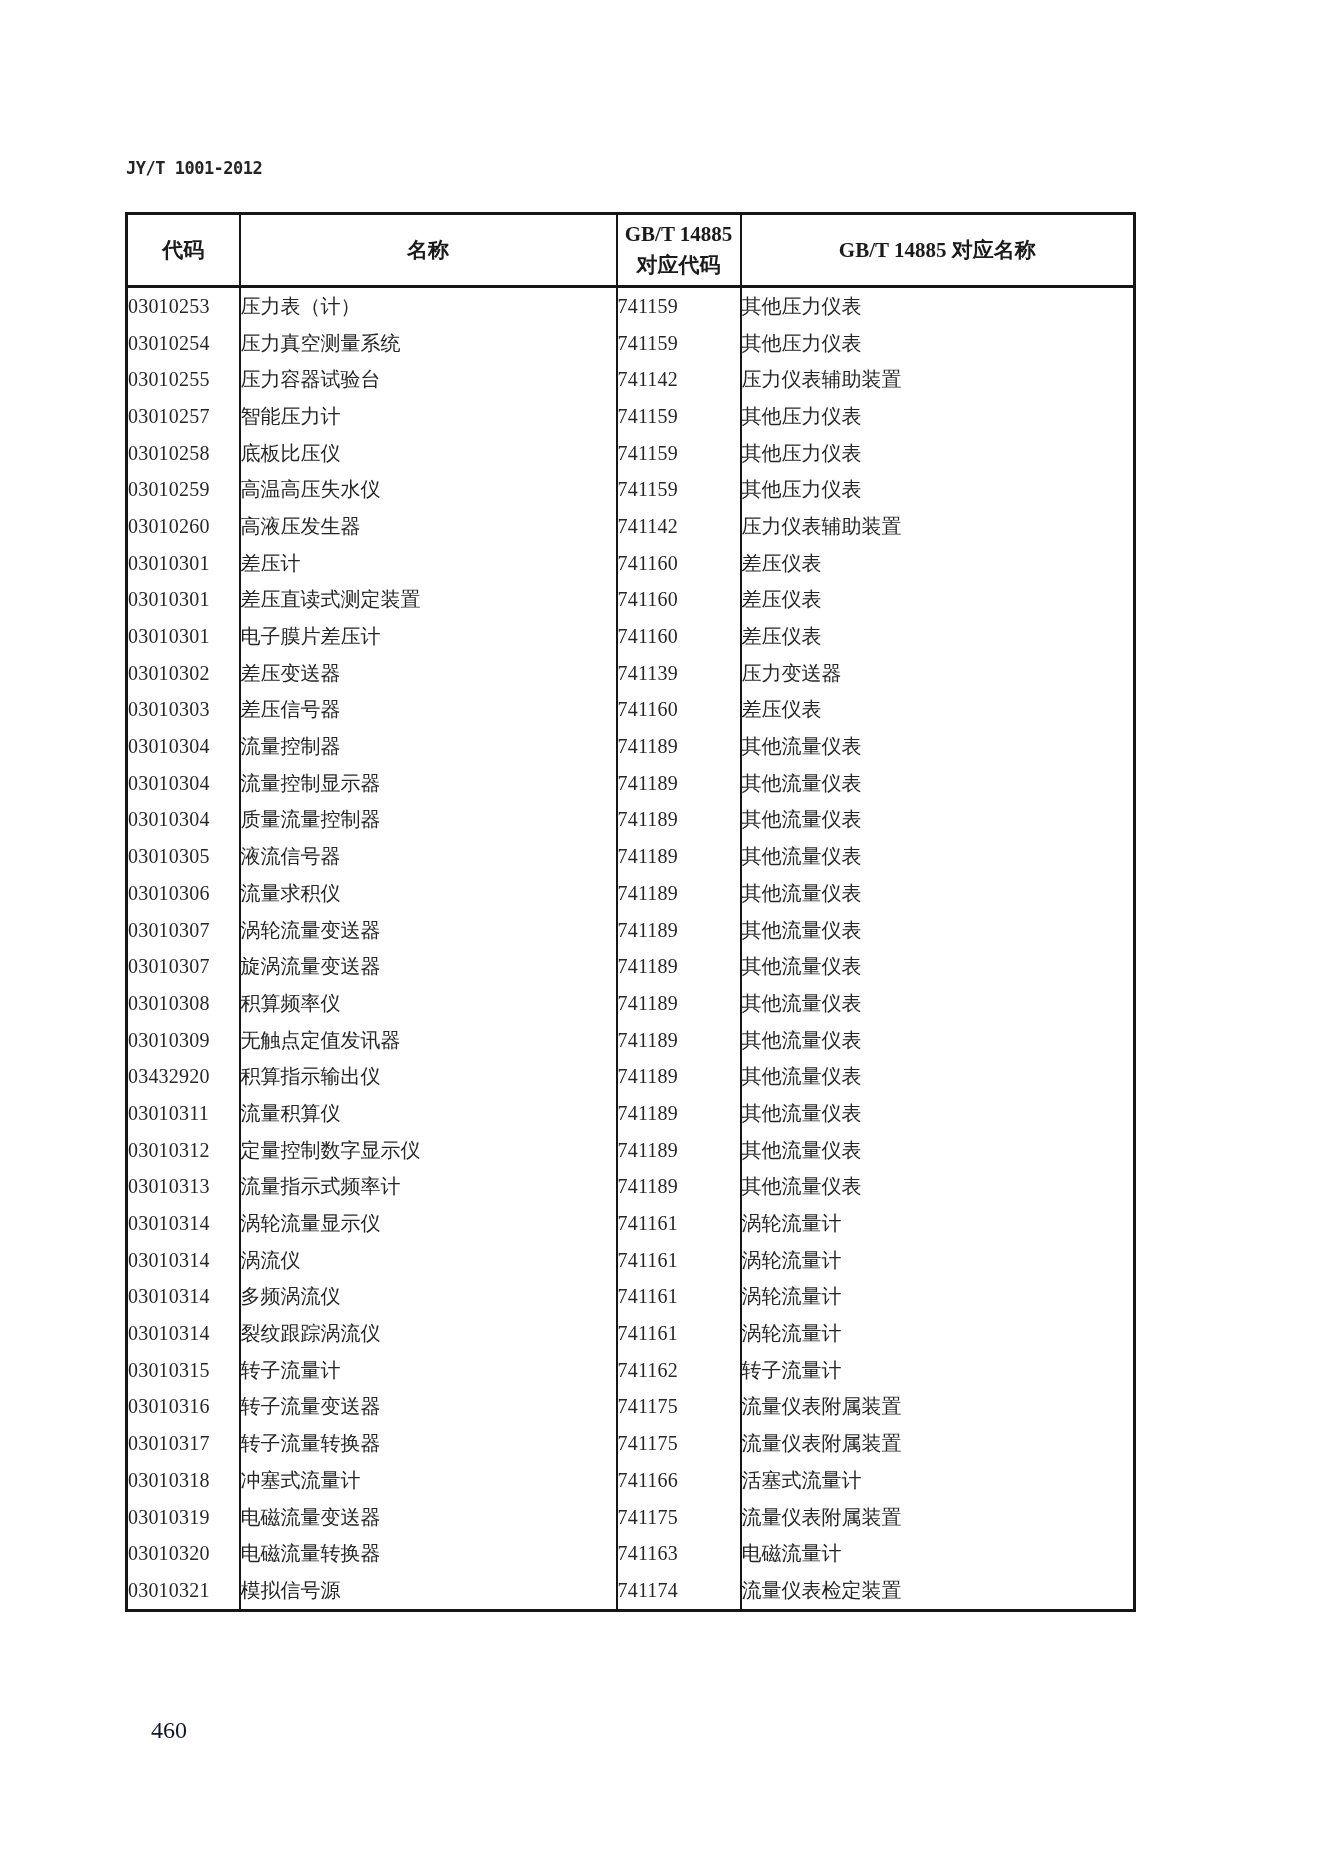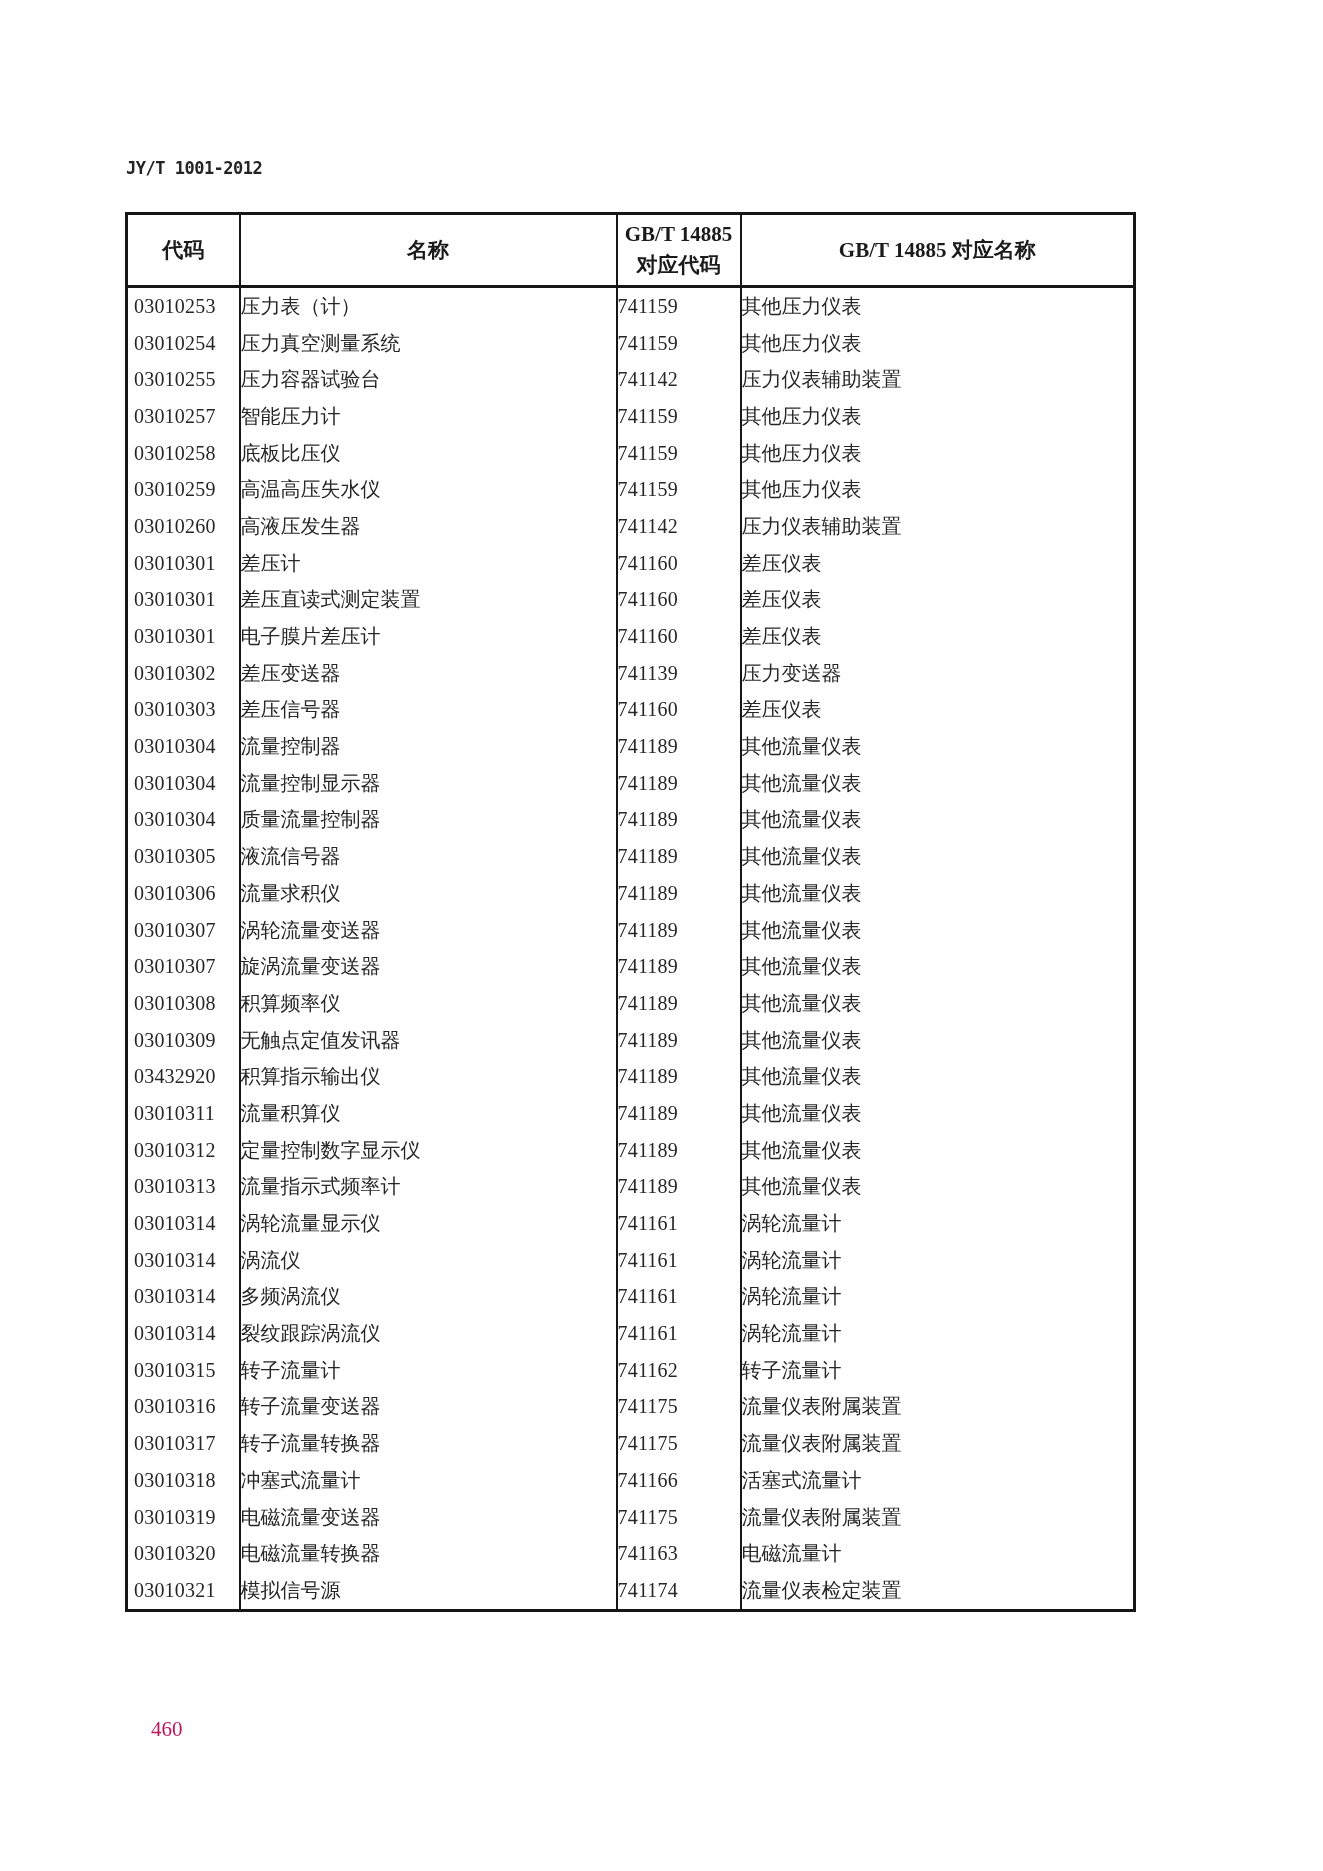--- a/index.html
+++ b/index.html
@@ -57,32 +57,32 @@
     border-left: 2px solid #161616;
     height: 36.7px;
     font-size: 20px;
     font-weight: 400;
     vertical-align: middle;
     padding: 0;
     color: #262626;
     white-space: nowrap;
     overflow: hidden;
   }
-  table.code-table td:first-child { border-left: none; padding-left: 6px; }
+  table.code-table td:first-child { border-left: none; }
   td.td-code   { padding-left: 3px;  font-size: 19px; letter-spacing: 0.2px; }
   td.td-name   { padding-left: 7px; }
   td.td-gbcode { padding-left: 4px;  font-size: 19px; letter-spacing: 0.2px; }
   td.td-gbname { padding-left: 7px; }
 
   .page-number {
     position: absolute;
     left: 151px;
     top: 1717px;
-    font-size: 21px;
-    color: #be185d;
+    font-size: 24px;
+    color: #0f172a;
   }
 </style>
 </head>
 <body>
 
 <div class="page">
 
   <div class="doc-number">JY/T 1001-2012</div>
 
   <table class="code-table">

